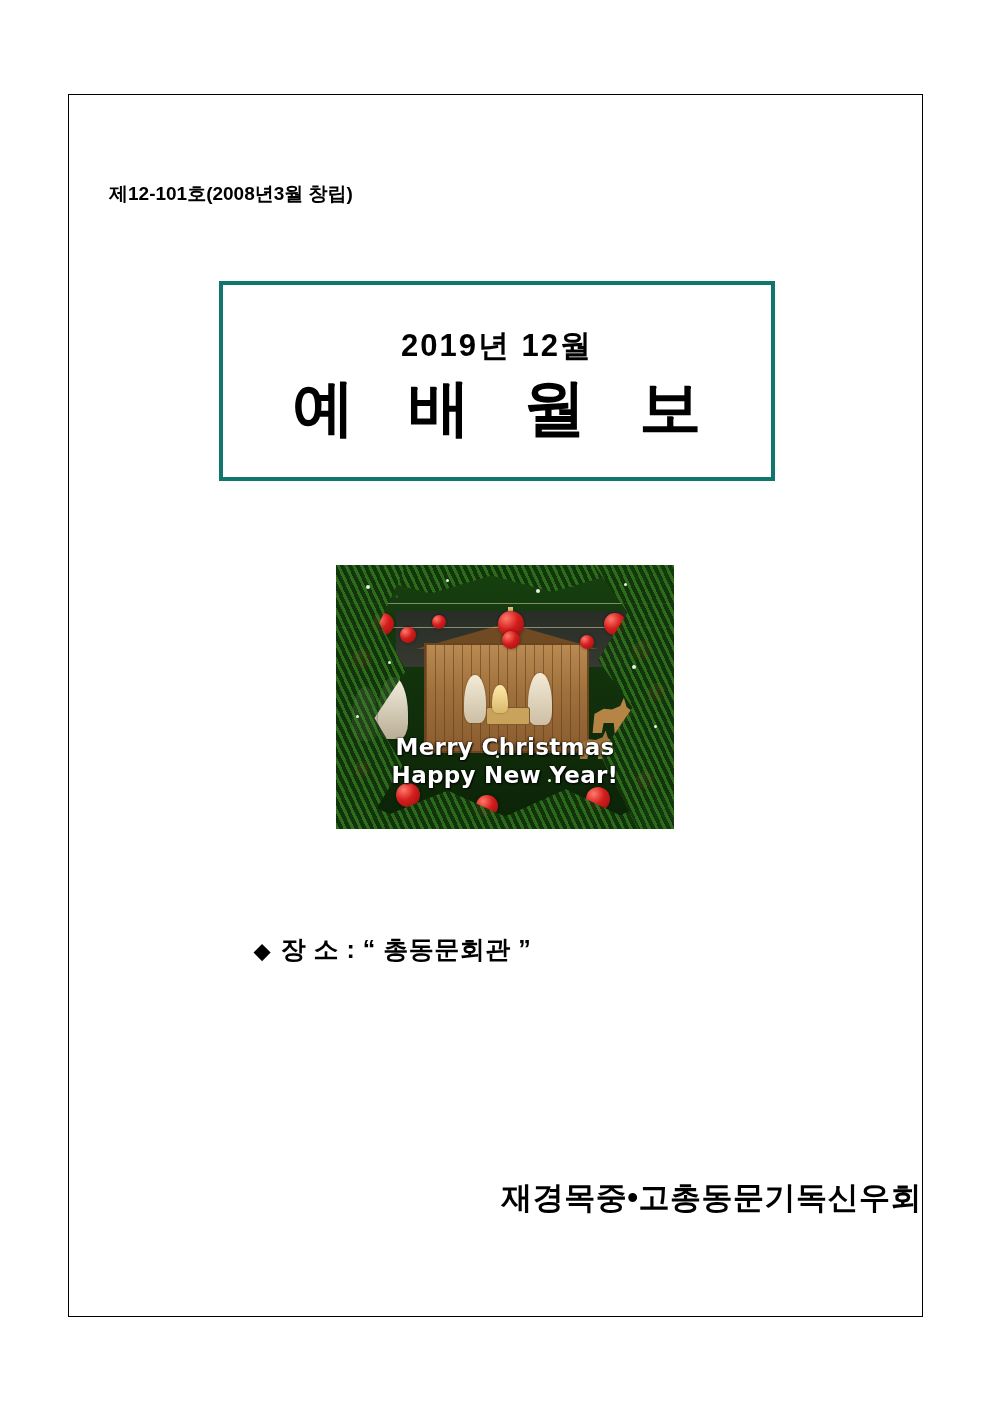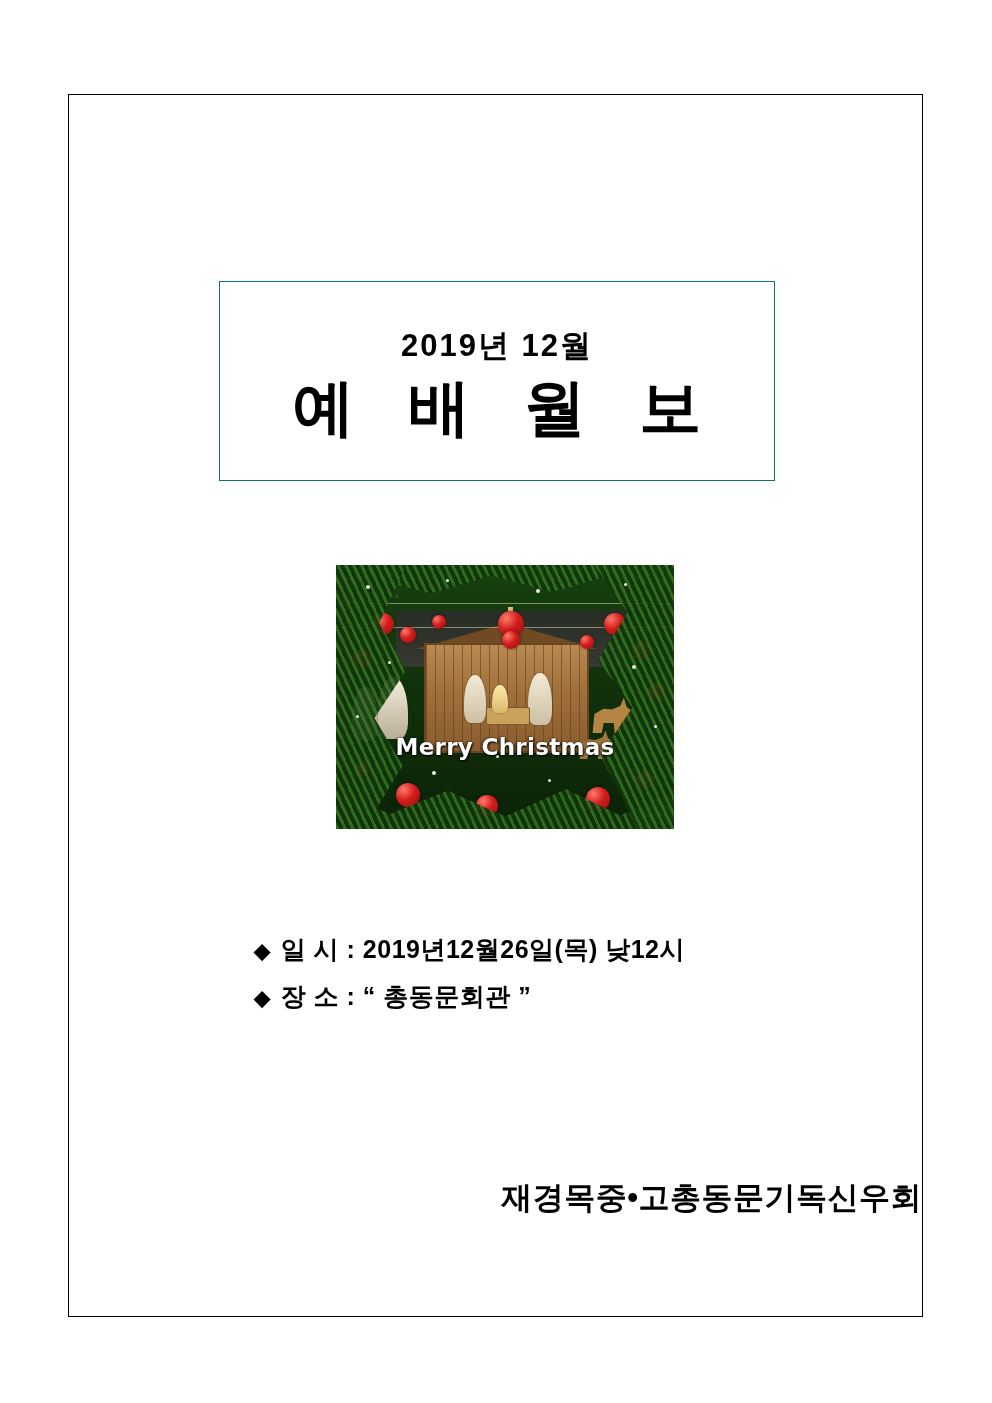--- a/index.html
+++ b/index.html
@@ -32,21 +32,21 @@
     font-weight: bold;
     letter-spacing: 0px;
     white-space: nowrap;
   }
   .title-box {
     position: absolute;
     left: 150px;
     top: 186px;
     width: 556px;
     height: 200px;
-    border: 1px solid #0f766e;
+    border: 4px solid #0f766e;
     box-sizing: border-box;
     display: flex;
     flex-direction: column;
     align-items: center;
     justify-content: center;
   }
   .title-date {
     font-size: 31px;
     font-weight: bold;
     letter-spacing: 2px;
@@ -233,20 +233,21 @@
     font-size: 31px;
     font-weight: bold;
     letter-spacing: 0.5px;
   }
 </style>
 </head>
 <body>
 
 <div class="page-frame">
 
+  <div class="issue-line">제12-101호(2008년3월 창립)</div>
 
   <div class="title-box">
     <div class="title-date">2019년  12월</div>
     <div class="title-main">예 배 월 보</div>
   </div>
 
   <div class="photo">
     <div class="photo-inner"></div>
 
     <div class="stable-dark-bg"></div>
@@ -298,27 +299,25 @@
     <div class="snow" style="left:296px; top:100px; width:4px; height:4px;"></div>
     <div class="snow" style="left:20px; top:150px; width:3px; height:3px;"></div>
     <div class="snow" style="left:318px; top:160px; width:3px; height:3px;"></div>
     <div class="snow" style="left:96px; top:206px; width:4px; height:4px;"></div>
     <div class="snow" style="left:212px; top:214px; width:3px; height:3px;"></div>
     <div class="snow" style="left:160px; top:190px; width:3px; height:3px;"></div>
     <div class="snow" style="left:258px; top:186px; width:3px; height:3px;"></div>
 
     <div class="photo-text">
       <div>Merry Christmas</div>
+      <div>Happy New Year!</div>
     </div>
   </div>
 
   <div class="info">
-    <div class="info-line">
-      <span class="diamond">◆</span><span>일  시 :</span> <span>2019년12월26일(목) 낮12시</span>
-    </div>
     <div class="info-line">
       <span class="diamond">◆</span><span>장  소 :</span> <span>“ 총동문회관 ”</span>
     </div>
   </div>
 
   <div class="footer-org">재경목중•고총동문기독신우회</div>
 
 </div>
 
 </body></html>

